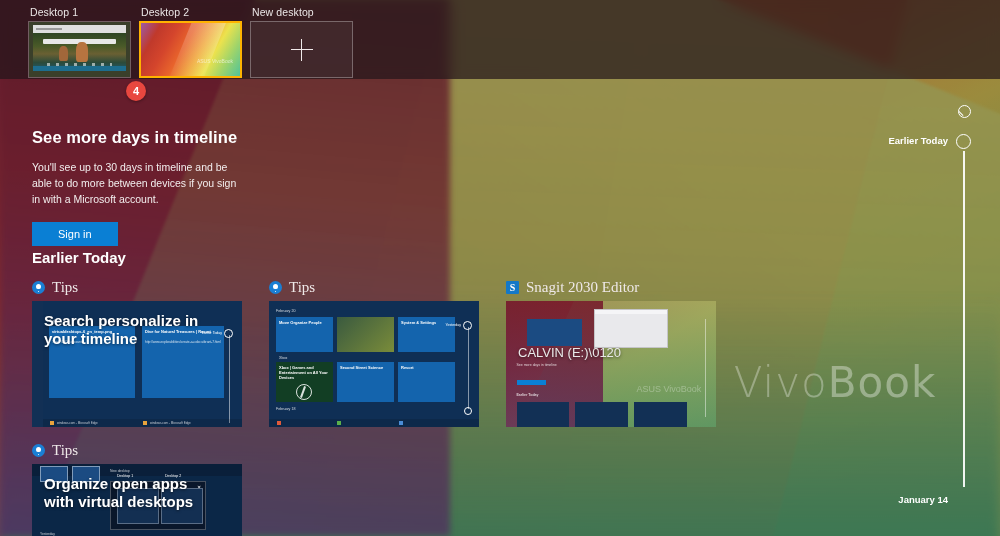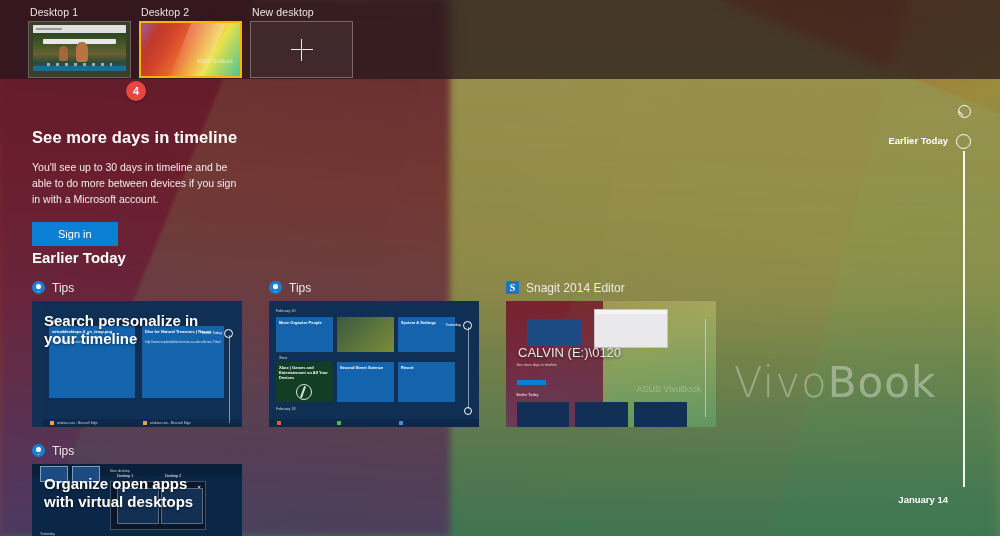--- a/index.html
+++ b/index.html
@@ -143,21 +143,21 @@
   .icon-tips:after{
     content:"";position:absolute;left:4px;top:2.5px;width:5px;height:5.5px;
     background:#fff;border-radius:50% 50% 35% 35%;
     box-shadow:0 5px 0 -2px #fff;
   }
   .icon-snagit{background:#1478c8;position:relative;border-radius:1px;}
   .icon-snagit:after{
     content:"S";position:absolute;inset:0;color:#fff;font-size:10px;font-weight:bold;
     display:flex;align-items:center;justify-content:center;font-family:"Liberation Serif",serif;
   }
-  .app-name{font-size:12px;color:#eee8e8;white-space:nowrap;}
+  .app-name{font-size:15px;color:#eee8e8;white-space:nowrap;font-family:Liberation Serif, serif;}
 
   .card-thumb{
     width:210px;height:126px;position:relative;overflow:hidden;
     background:#123055;
   }
   .card-title{
     position:absolute;left:12px;top:11px;right:30px;
     font-size:15px;font-weight:bold;color:#fff;line-height:1.18;
     z-index:5;text-shadow:0 1px 3px rgba(0,0,0,.55);
   }
@@ -351,21 +351,21 @@
           <div class="fico" style="left:8px;background:#e05a3a;"></div>
           <div class="fico" style="left:68px;background:#5ab04a;"></div>
           <div class="fico" style="left:130px;background:#4a8cd6;"></div>
         </div>
       </div>
     </div>
 
     <div class="card">
       <div class="card-head">
         <div class="app-icon icon-snagit"></div>
-        <div class="app-name">Snagit 2014 Editor</div>
+        <div class="app-name">Snagit 2030 Editor</div>
       </div>
       <div class="card-thumb">
         <div class="snag">
           <div class="diag"></div>
           <div class="leftpanel"></div>
           <div class="topwin"></div>
           <div class="smallwin"></div>
           <div class="ptxt" style="top:49%;">See more days in timeline</div>
           <div class="pbtn"></div>
           <div class="ptxt" style="top:73%;font-weight:bold;">Earlier Today</div>

